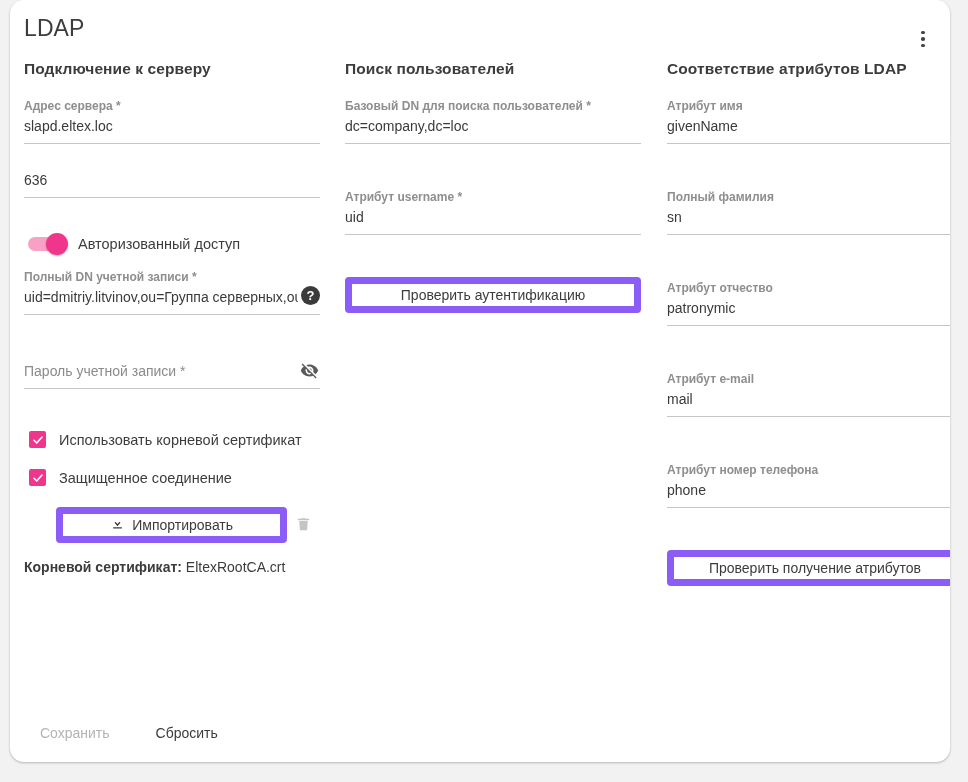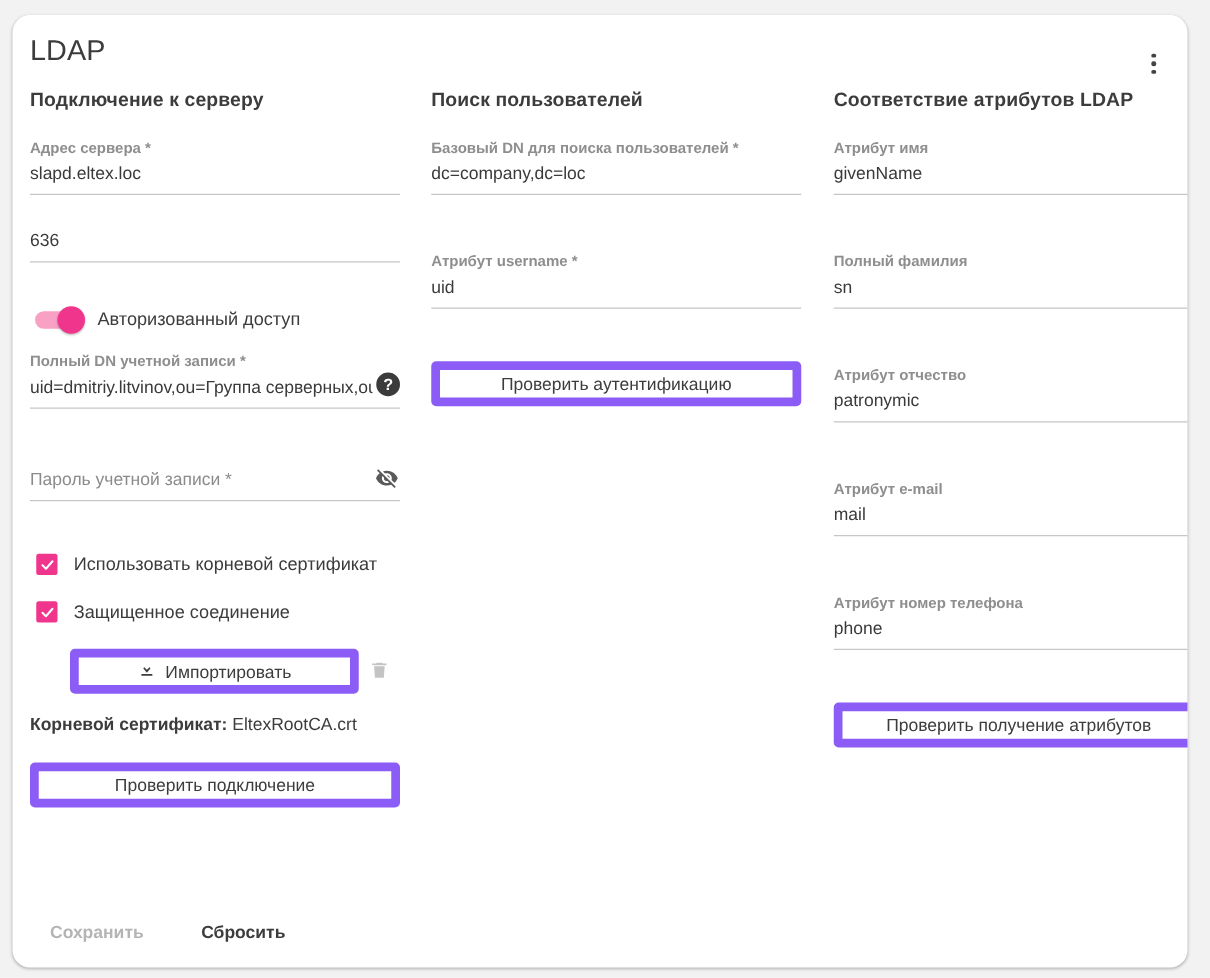--- a/index.html
+++ b/index.html
@@ -10,21 +10,21 @@
     width: 968px;
     height: 782px;
     background: #f2f2f2;
     font-family: "Liberation Sans", sans-serif;
     -webkit-font-smoothing: antialiased;
   }
 
   .card {
     position: absolute;
     left: 10px;
-    top: 12px;
+    top: 0;
     width: 940px;
     height: 762px;
     background: #ffffff;
     border-radius: 14px;
     box-shadow: 0 1px 3px rgba(0,0,0,0.16), 0 1px 2px rgba(0,0,0,0.10);
     overflow: hidden;
   }
 
   
   .card-title {
@@ -267,21 +267,21 @@
     gap: 14px;
   }
   .btn-text {
     height: 34px;
     padding: 0 16px;
     border: none;
     border-radius: 4px;
     background: transparent;
     font-family: "Liberation Sans", sans-serif;
     font-size: 14px;
-    font-weight: 700;
+    font-weight: 400;
     cursor: pointer;
     white-space: nowrap;
   }
   .btn-text.enabled { color: #3c3c3c; }
   .btn-text.disabled { color: #b4b4b4; cursor: default; }
 
   .spacer-20 { height: 20px; }
   .spacer-10 { height: 10px; }
 </style>
 </head>
@@ -372,21 +372,20 @@
             <path d="M9 3h6l1 1h4v2H4V4h4l1-1zM6 7h12l-1 13H7L6 7z"></path>
           </svg>
         </button>
       </div>
 
       <div class="cert-line">
         <span class="cert-key">Корневой сертификат:</span>
         <span class="cert-val">EltexRootCA.crt</span>
       </div>
 
-      <button class="btn-outline btn-wide">Проверить подключение</button>
     </div>
 
     <div class="col col-2">
 
       <h2 class="section-heading">Поиск пользователей</h2>
 
       <div class="field">
         <span class="field-label">Базовый DN для поиска пользователей *</span>
         <input class="field-value" type="text" value="dc=company,dc=loc" style="">
       </div>

